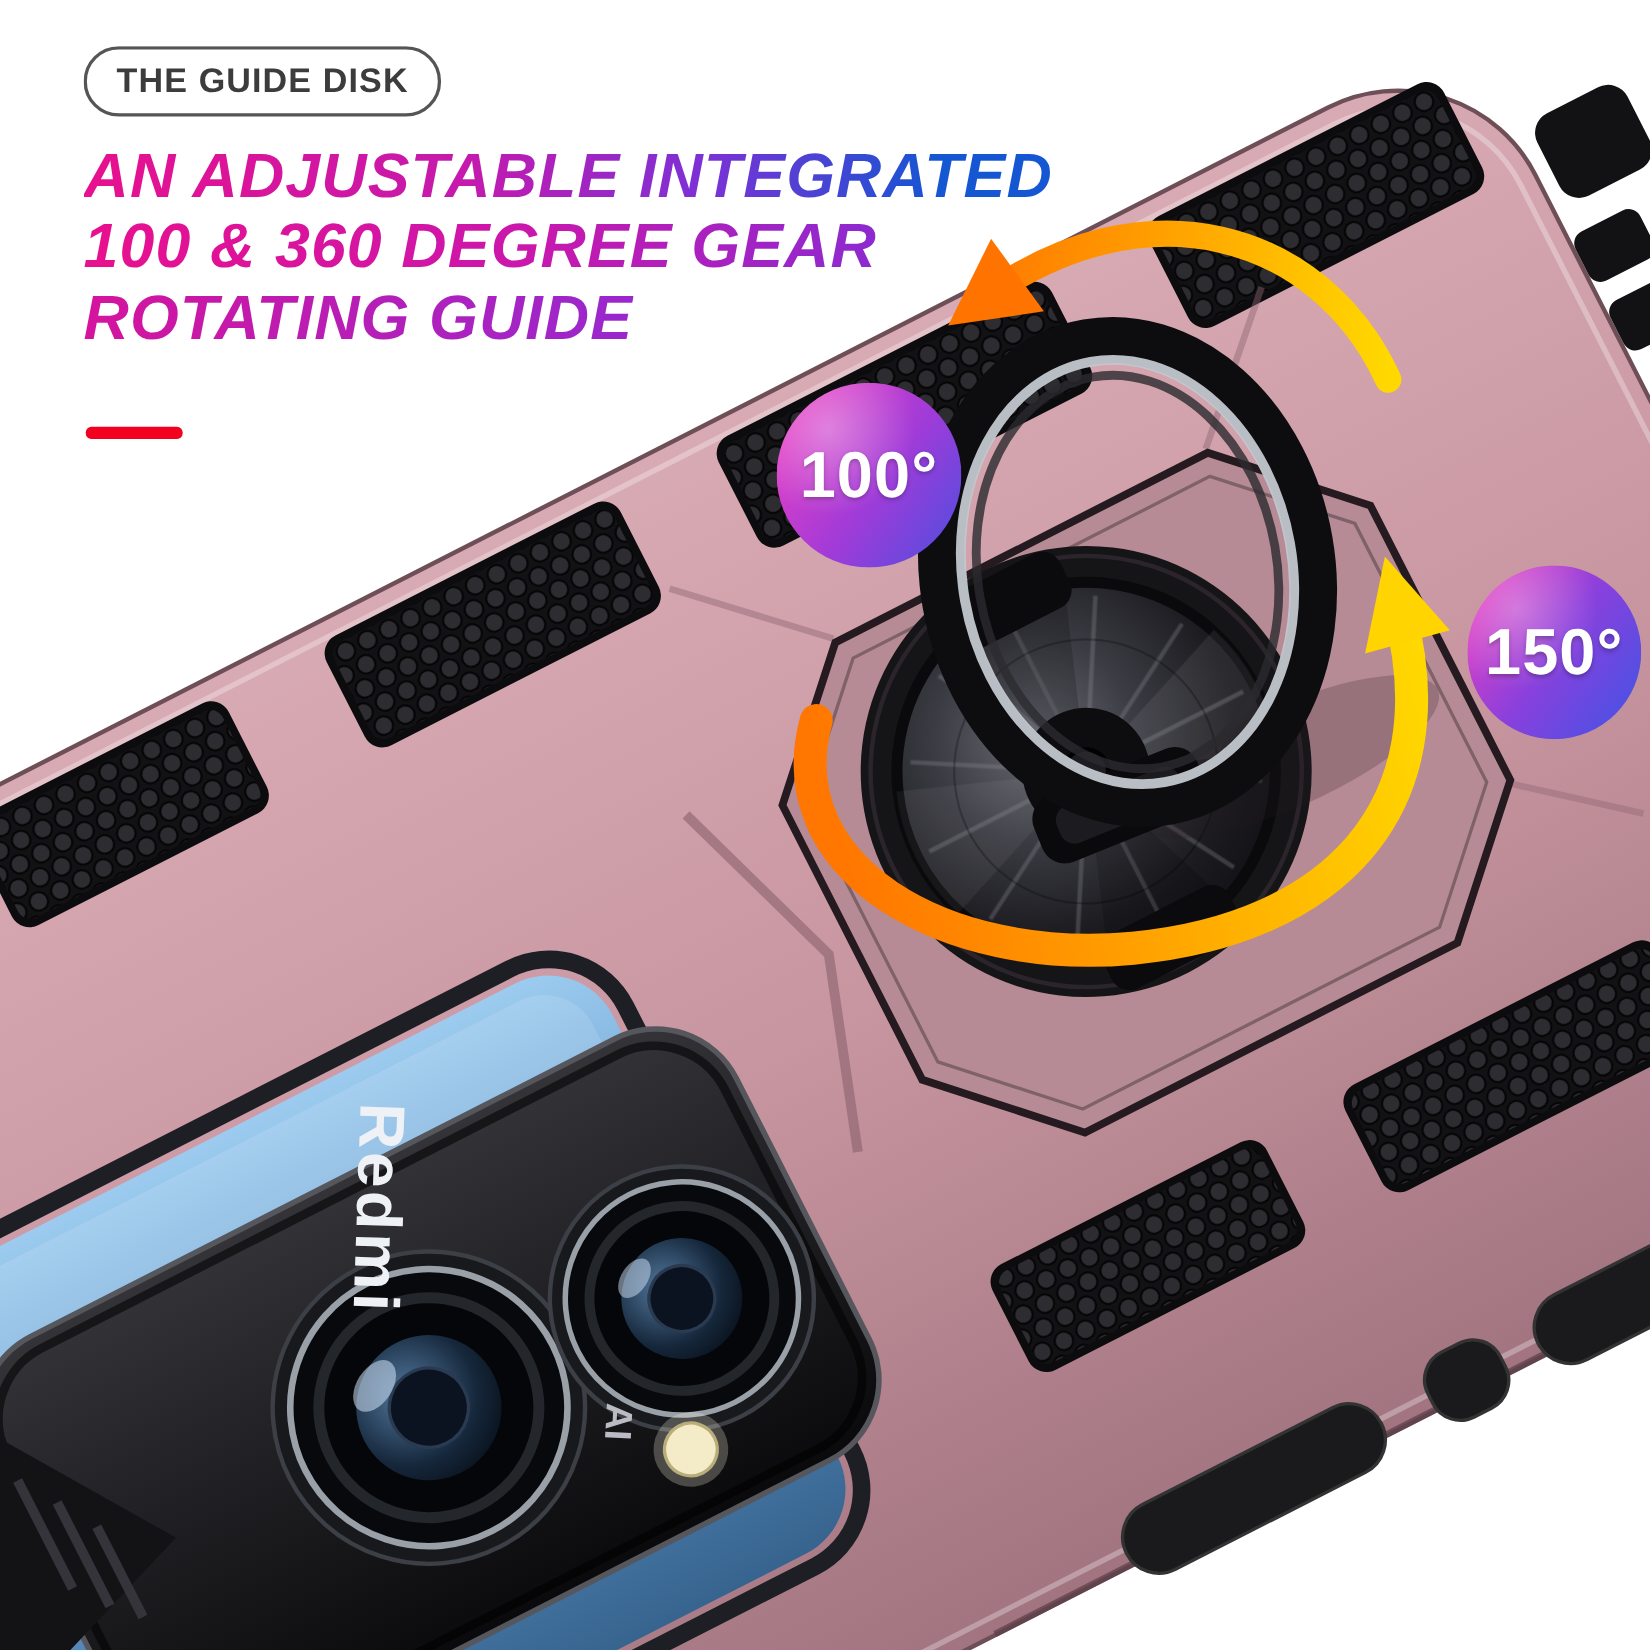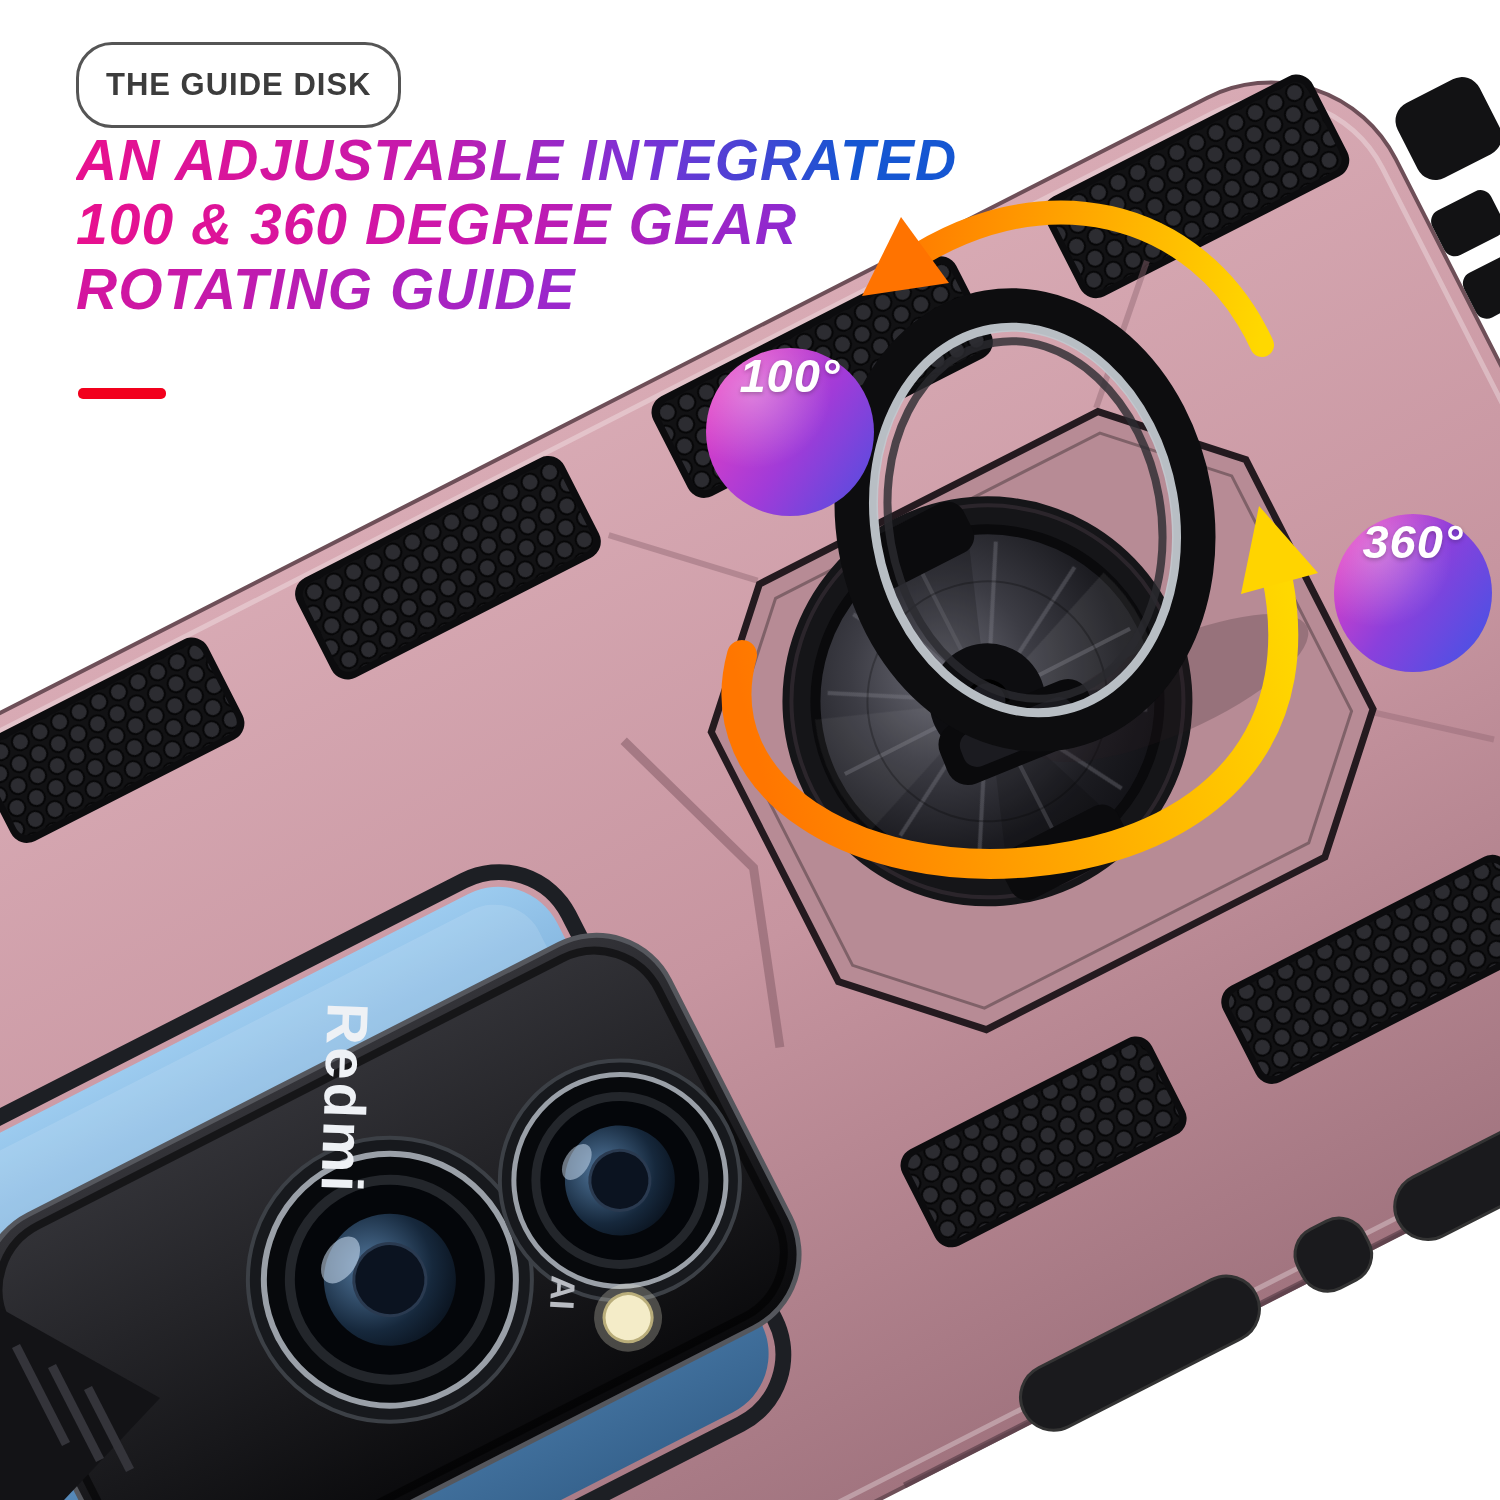--- a/index.html
+++ b/index.html
@@ -4,21 +4,21 @@
 <style>
   html,body { margin:0; padding:0; background:#ffffff; }
   .stage {
     position:relative; width:1500px; height:1500px; overflow:hidden; background:#ffffff;
     font-family:"Liberation Sans","DejaVu Sans",sans-serif;
   }
   .artwork { position:absolute; left:0; top:0; width:1500px; height:1500px; }
 
   .pill {
     position:absolute; left:76px; top:42px;
-    border:3px solid #555; border-radius:36px; padding:22px 27px;
+    border:3px solid #555; border-radius:36px; padding:11px 27px;
     font-size:31px; font-weight:bold; color:#3c3c3c; letter-spacing:1px;
     background:#ffffff; z-index:5;
   }
   .headline {
     position:absolute; left:76px; top:128px; z-index:5;
     font-weight:bold; font-size:57px; line-height:1.13; letter-spacing:1px;
   }
   .headline span {
     display:block; width:fit-content;
     -webkit-background-clip:text; background-clip:text;
@@ -26,24 +26,23 @@
   }
   .hl1 { background-image:linear-gradient(90deg,#e8108e 0%,#c41aae 40%,#7c31d6 64%,#1556d2 88%); }
   .hl2 { background-image:linear-gradient(90deg,#e8108e 0%,#cb17ac 55%,#8c2ad0 100%); }
   .hl3 { background-image:linear-gradient(90deg,#d5149e 0%,#9b27cc 95%); }
   .dash {
     position:absolute; left:78px; top:388px; width:88px; height:11px;
     background:#f2001d; border-radius:5px; z-index:5;
   }
   .angle-badge {
     position:absolute; border-radius:50%; z-index:6;
-    display:flex; justify-content:center;
-    color:#ffffff; font-weight:bold; font-size:47px; letter-spacing:1px;
+    display:flex; align-items:center; justify-content:center;
+    color:#ffffff; font-weight:bold; font-size:59px; letter-spacing:1px;
     text-shadow:0 2px 4px rgba(0,0,0,0.25);
-    font-style:italic;
   }
   .b100 {
     left:706px; top:348px; width:168px; height:168px;
     background:
       radial-gradient(circle at 28% 25%, rgba(255,255,255,0.35), rgba(255,255,255,0) 45%),
       linear-gradient(125deg,#ee3fc2 5%,#a13bd8 55%,#4b4fe0 100%);
   }
   .b360 {
     left:1334px; top:514px; width:158px; height:158px;
     background:
@@ -269,16 +268,16 @@
     <span class="hl2">100 &amp; 360 DEGREE GEAR</span>
     <span class="hl3">ROTATING GUIDE</span>
   </h1>
 
   <div class="dash"></div>
 
   <div class="angle-badge b100">
     <span>100°</span>
   </div>
   <div class="angle-badge b360">
-    <span>360°</span>
+    <span>150°</span>
   </div>
 
 </div>
 
 </body></html>

